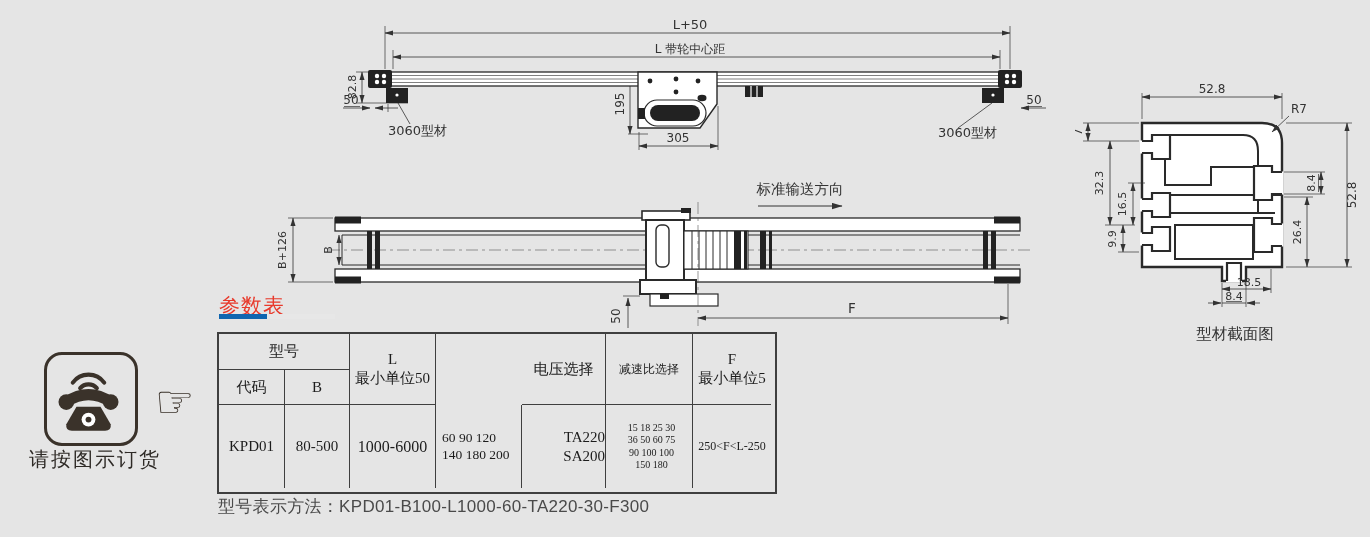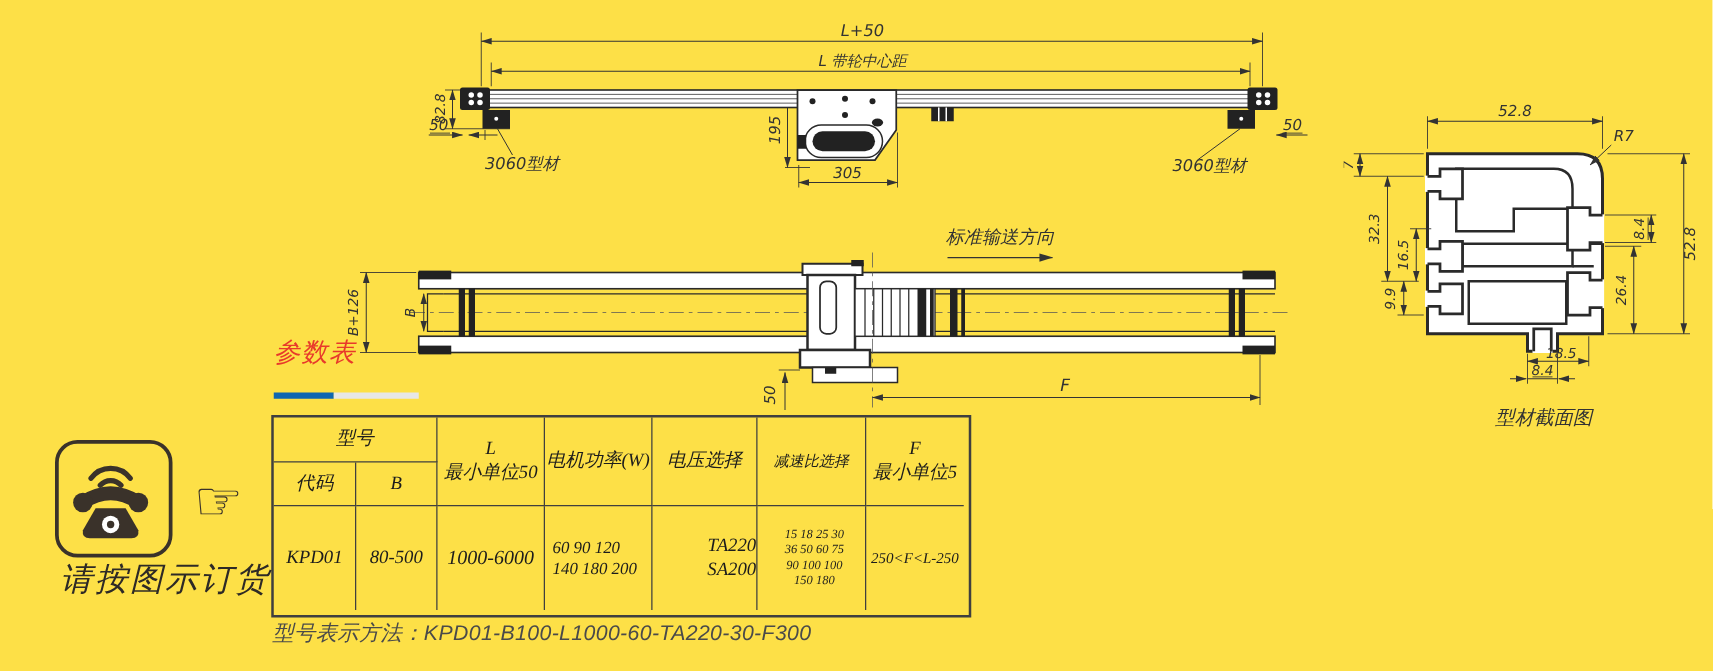--- a/index.html
+++ b/index.html
@@ -1,21 +1,21 @@
 <!DOCTYPE html>
 <html><head>
 <meta charset="utf-8">
 <style>
   html,body{margin:0;padding:0;background:#fff;}
-  #canvas{position:relative;width:1370px;height:537px;background:#fde047;overflow:hidden;
-          font-family:"Liberation Sans","DejaVu Sans",sans-serif;color:#222;font-style:italic;}
+  #canvas{position:relative;width:1370px;height:537px;background:#e5e5e5;overflow:hidden;
+          font-family:"Liberation Sans","DejaVu Sans",sans-serif;color:#222;}
   .abs{position:absolute;}
   svg text{font-family:"DejaVu Sans","Liberation Sans",sans-serif;fill:#333;}
   
-  #param-title{left:219px;top:268px;font-size:21px;color:#e8392b;letter-spacing:1px;}
+  #param-title{left:219px;top:292px;font-size:21px;color:#e8392b;letter-spacing:1px;}
   #title-bar-blue{left:219px;top:314px;width:48px;height:5px;background:#1066b0;}
   #title-bar-gray{left:267px;top:314px;width:68px;height:5px;background:#e7e7e7;}
   #param-table{left:217px;top:332px;width:556px;height:158px;border:2px solid #3f3f3f;
      display:grid;grid-template-columns:66px 65px 86px 86px 84px 87px 78px;
      grid-template-rows:36px 35px 83px;
      font-family:"Liberation Serif","DejaVu Serif",serif;font-size:15px;color:#1c1c1c;}
   #param-table>div{border-right:1.4px solid #3f3f3f;border-bottom:1.4px solid #3f3f3f;
      display:flex;flex-direction:column;align-items:center;justify-content:center;
      line-height:1.25;text-align:center;}
   #param-table>div.no-r{border-right:none;}
@@ -25,21 +25,21 @@
   .small-hd{font-size:12px;}
   .ratio-cell{font-size:10px;line-height:1.4;align-items:flex-end;
      padding-left:5px;text-align:left !important;}
   .f-cell{font-size:12px;}
   .power-cell{font-size:13.5px;align-items:flex-start !important;padding-left:6px;text-align:center;}
   #model-note{left:218px;top:495px;font-size:17px;color:#4a4a4a;letter-spacing:.3px;
      font-family:"Liberation Sans","DejaVu Sans",sans-serif;}
   
   #phone-box{left:44px;top:352px;width:88px;height:88px;border:3.5px solid #3a322a;border-radius:18px;}
   #hand-icon{left:155px;top:380px;font-size:44px;color:#3a322a;line-height:1;}
-  #order-caption{left:48px;top:446px;font-size:26px;color:#2e2a26;letter-spacing:2px;}
+  #order-caption{left:29px;top:446px;font-size:20px;color:#2e2a26;letter-spacing:2px;}
 </style>
 </head>
 <body>
 
 <div id="canvas">
 
   <svg class="abs" style="left:240px;top:8px;" width="810" height="160" viewBox="0 0 810 160">
     <defs>
       <marker id="ar1" viewBox="0 0 10 6" refX="9.5" refY="3" markerWidth="11" markerHeight="7" orient="auto-start-reverse">
         <path d="M0,0 L10,3 L0,6 Z" fill="#333"></path>
@@ -289,23 +289,20 @@
   <div class="abs" id="param-title">参数表</div>
   <div class="abs" id="title-bar-blue"></div>
   <div class="abs" id="title-bar-gray"></div>
 
   <div class="abs" id="param-table">
     <div class="cell-model">型号</div>
     <div class="span2" style="grid-column:3;">
       <span>L</span>
       <span>最小单位50</span>
     </div>
-    <div class="span2" style="grid-column:4;">
-      <span>电机功率(W)</span>
-    </div>
     <div class="span2 small-hd" style="grid-column:6;">
       <span>减速比选择</span>
     </div>
     <div class="span2" style="grid-column:5;">
       <span>电压选择</span>
     </div>
     <div class="span2 no-r" style="grid-column:7;">
       <span>F</span>
       <span>最小单位5</span>
     </div>

